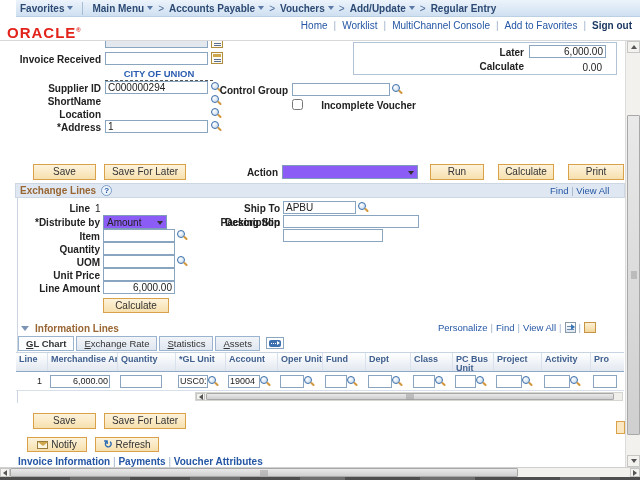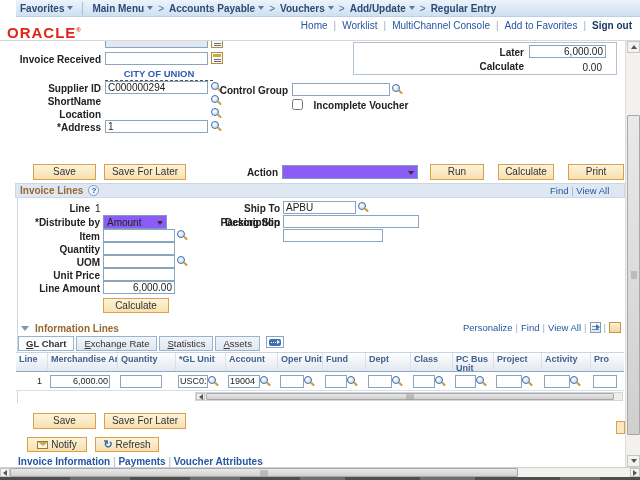--- a/index.html
+++ b/index.html
@@ -64,27 +64,27 @@
 .sec-title{color:#996633;font-weight:bold;font-size:10px;padding-left:4px;white-space:nowrap}
 .left-rule{position:absolute;left:17px;top:198px;width:1px;height:205px;background:#ccd6e2}
 .il-links{position:absolute;left:550px;top:185px;width:60px;overflow:hidden;white-space:nowrap}
 
 
 .dist{position:absolute;left:15px;top:322px;width:610px;height:81px;overflow:hidden}
 .dist-head{position:absolute;left:0;top:0;width:610px;height:13px;display:flex;align-items:center}
 .coll-tri{width:0;height:0;border-left:4px solid transparent;border-right:4px solid transparent;
   border-top:5px solid #7d95b5;margin-left:6px;cursor:pointer}
 .dist-title{color:#996633;font-weight:bold;font-size:10px;margin-left:6px;white-space:nowrap}
-.dist-links{position:absolute;right:4px;top:0;display:flex;align-items:center;gap:3px}
+.dist-links{position:absolute;right:29px;top:0;display:flex;align-items:center;gap:3px}
 .ico-grid{width:11px;height:11px;border:1px solid #8899aa;background:linear-gradient(#fff,#dde6f0);position:relative;cursor:pointer}
 .ico-grid::before{content:"";position:absolute;left:1px;top:3px;width:7px;height:1px;background:#6b89ad;box-shadow:0 3px 0 #6b89ad}
 .ico-grid::after{content:"";position:absolute;right:0px;top:1px;width:0;height:0;
   border-top:3px solid transparent;border-bottom:3px solid transparent;border-left:4px solid #3a76b5}
 .ico-clip{width:12px;height:11px;border:1px solid #c59445;background:linear-gradient(#fdf0d5,#f2d79b);cursor:pointer}
-.tabs{position:absolute;left:3px;top:14px;height:15px;display:flex;align-items:flex-start;gap:2px}
+.tabs{position:absolute;left:3px;top:14px;height:15px;display:flex;align-items:center;gap:2px}
 .tab{height:15px;font-size:9.5px;padding:0 7px;border:1px solid #9ab3cf;background:linear-gradient(#f2f5f9,#dfe7f0);
   color:#333;display:flex;align-items:center;cursor:pointer;white-space:nowrap}
 .tab span::first-letter{text-decoration:underline}
 .tab.active{background:#fbfdfe;font-weight:bold}
 .tab-more{height:12px;margin:0 0 1px 4px;padding:0 2px;border:1px solid #8aa5c0;background:#fff;
   display:flex;align-items:center;cursor:pointer}
 .tab-more i{display:block;width:12px;height:7px;background:#3b6fae;border-radius:2px;position:relative}
 .tab-more i::before{content:"";position:absolute;left:2px;top:3px;width:1px;height:1px;background:#fff;
   box-shadow:2px 0 0 #fff,4px 0 0 #fff}
 .tab-more i::after{content:"";position:absolute;right:1px;top:1px;width:0;height:0;
@@ -209,39 +209,39 @@
 
   <div class="flabel" style="left:0;top:122px;width:101px">*Address</div>
   <input class="inp" style="left: 105px; top: 120px; width: 103px;" value="1">
   <span class="mag abs" style="left:211px;top:121px"></span>
 
   <div class="flabel" style="left:200px;top:85px;width:88px">Control Group</div>
   <input class="inp" style="left: 292px; top: 83px; width: 98px;">
   <span class="mag abs" style="left:392px;top:84px"></span>
 
   <input type="checkbox" class="chk" style="left: 292px; top: 99px;">
-  <div class="flabel" style="left:306px;top:100px;width:110px;text-align:center">Incomplete Voucher</div>
+  <div class="flabel" style="left:306px;top:100px;width:110px;text-align:right">Incomplete Voucher</div>
 
   <div class="total-box">
     <div class="flabel" style="left:60px;top:4px;width:110px">Later</div>
     <input class="inp num" style="left: 175px; top: 2px; width: 77px;" value="6,000.00">
     <div class="flabel" style="left:60px;top:18px;width:110px">Calculate</div>
     <div class="diff-val" style="left:175px;top:19px;width:73px">0.00</div>
   </div>
 
   <div class="btn" style="left:33px;top:164px;width:63px">Save</div>
   <div class="btn" style="left:104px;top:164px;width:82px">Save For Later</div>
   <div class="flabel" style="left:220px;top:167px;width:58px">Action</div>
   <div class="sel" style="left:282px;top:165px;width:136px"></div>
   <div class="btn" style="left:430px;top:164px;width:54px">Run</div>
   <div class="btn" style="left:498px;top:164px;width:56px">Calculate</div>
   <div class="btn" style="left:568px;top:164px;width:56px">Print</div>
 
   <div class="sec-head">
-    <span class="sec-title">Invoice Lines</span>
+    <span class="sec-title">Exchange Lines</span>
     <span class="help" style="position:static;margin-left:5px">?</span>
   </div>
   <div class="il-links bluelinks">
     <span class="lnk">Find</span>
     <span class="lsep">|</span>
     <span class="lnk">View All</span>
   </div>
   <div class="left-rule"></div>
 
   <div class="flabel" style="left:20px;top:203px;width:70px">Line</div>

